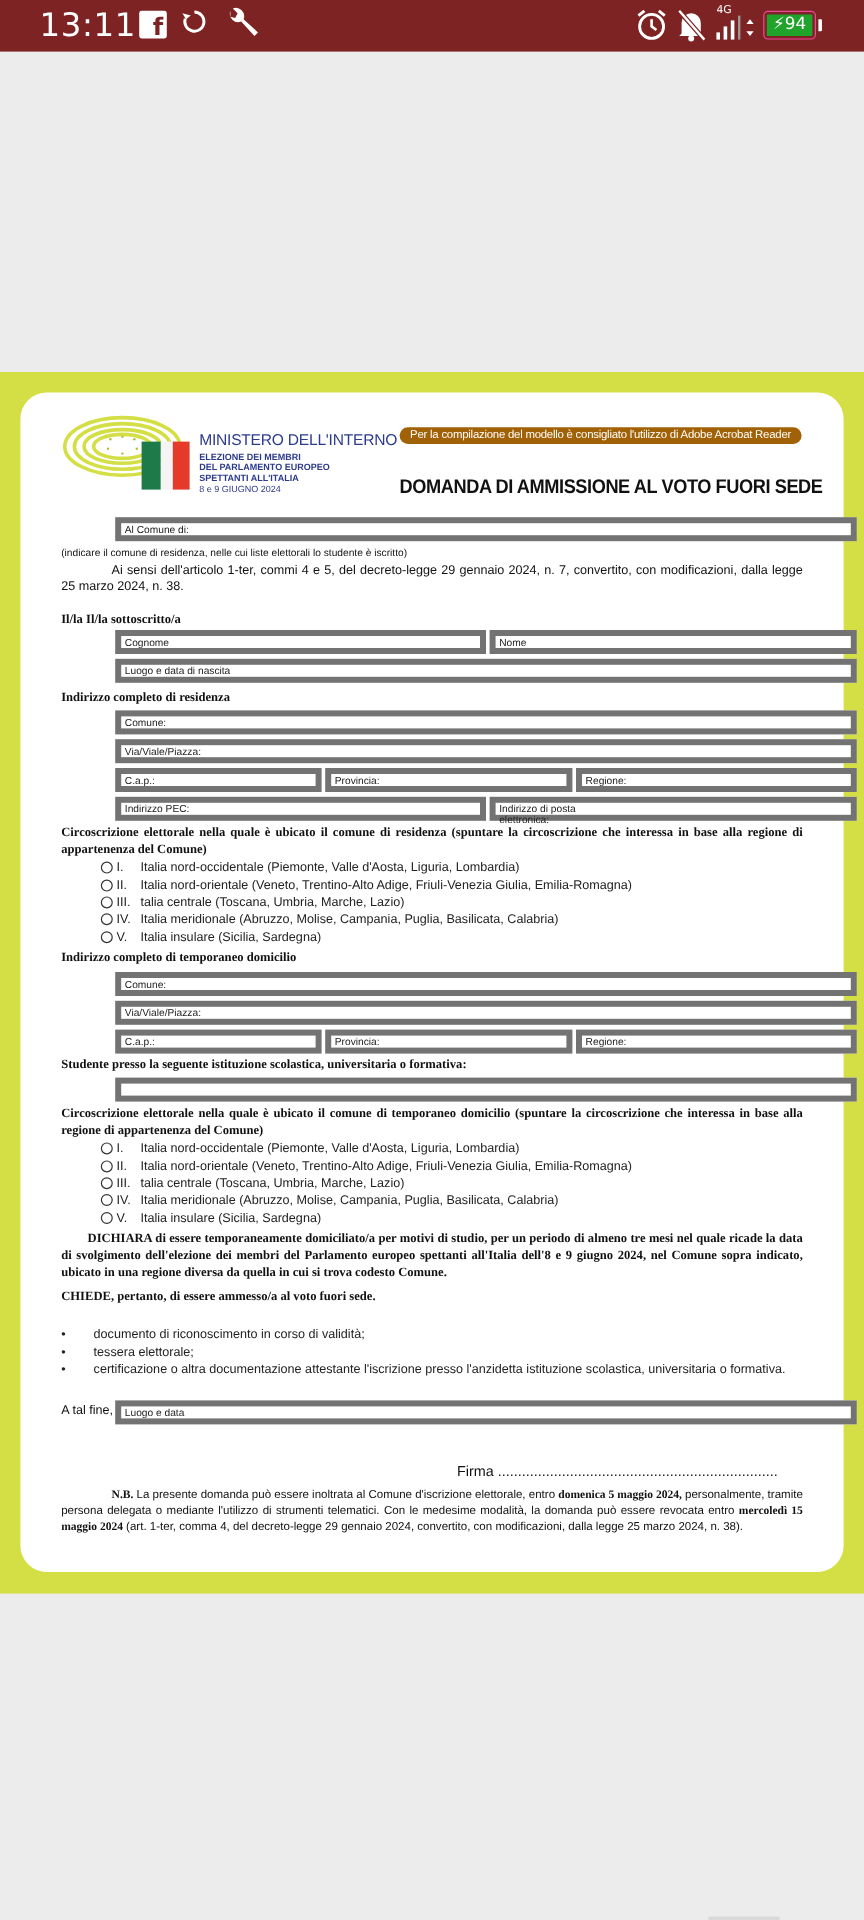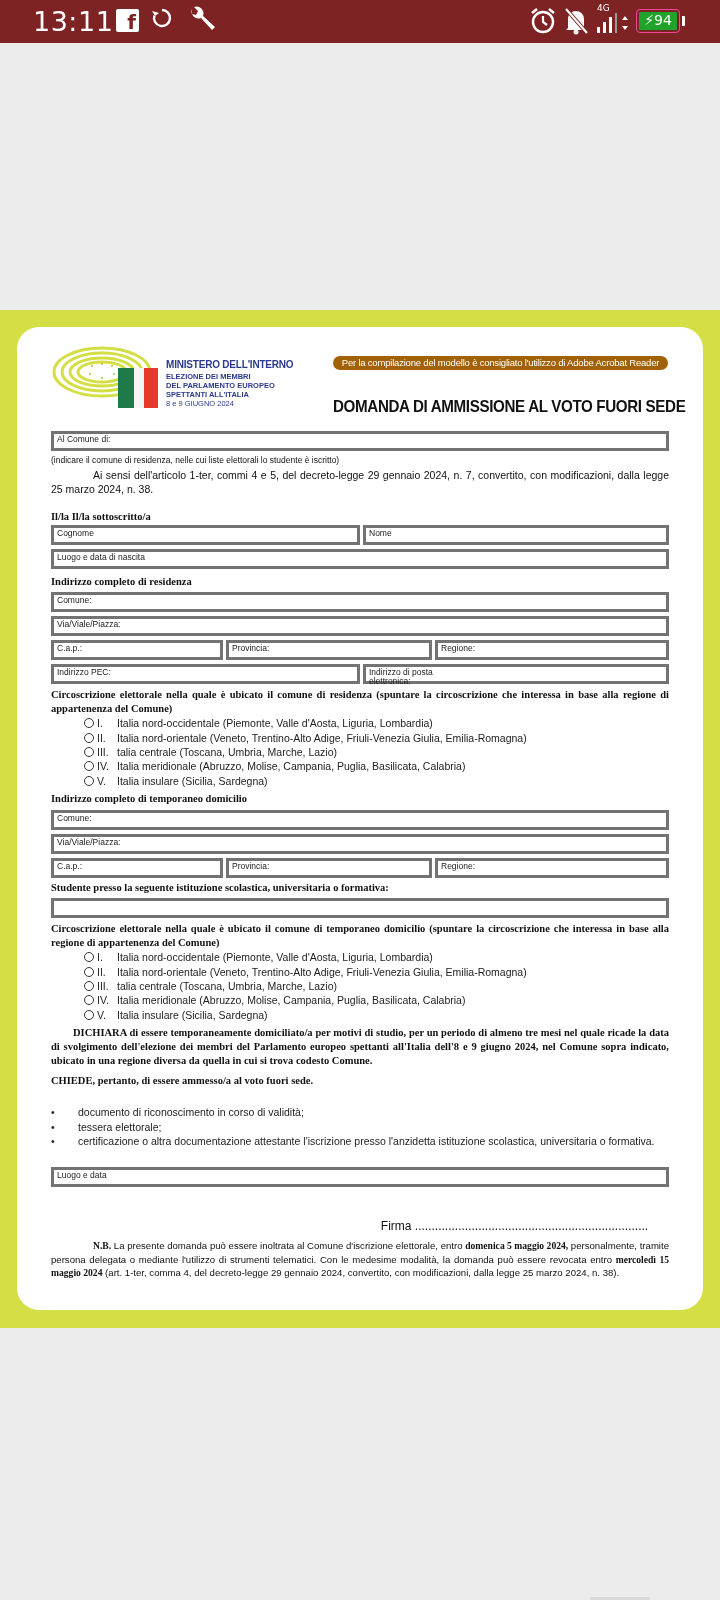--- a/index.html
+++ b/index.html
@@ -14,27 +14,27 @@
   .bell { left: 563px; top: 6px; }
   .signal { left: 595px; top: 2px; }
   .battery { position: absolute; left: 636px; top: 9px; width: 44px; height: 24px; border: 1px solid #ec4899; border-radius: 4px; padding: 2px; }
   .battery-fill { width: 100%; height: 100%; background: #1fa32a; border-radius: 1px; color: #fff; font-size: 14px; line-height: 16px; text-align: center; font-family: "DejaVu Sans", sans-serif; }
   .battery-tip { position: absolute; left: 682px; top: 16px; width: 3px; height: 10px; background: #fff; border-radius: 0 1px 1px 0; }
 
   .band { position: absolute; top: 310px; left: 0; width: 720px; height: 1018px; background: #d4df46; }
   .card { position: absolute; top: 327px; left: 17px; width: 686px; height: 983px; background: #fff; border-radius: 22px; }
   .logo-wrap { position: absolute; left: 52px; top: 342px; width: 110px; height: 75px; }
   .ministry { position: absolute; left: 166px; top: 359px; color: #2b3a8c; }
-  .ministry .m1 { font-size: 10px; font-weight: bold; letter-spacing: -0.2px; }
+  .ministry .m1 { font-size: 13px; font-weight: normal; letter-spacing: -0.2px; }
   .ministry .m2 { font-size: 7.5px; font-weight: bold; line-height: 9px; margin-top: 2px; }
   .ministry .m3 { font-size: 7.5px; line-height: 9px; }
   .pill { position: absolute; left: 333px; top: 356px; width: 335px; height: 14px; background: #a16207; border-radius: 7px; color: #fff; font-size: 9.5px; text-align: center; line-height: 14px; font-family: "Liberation Sans Narrow", "Liberation Sans", sans-serif; letter-spacing: -0.2px; }
   .title { position: absolute; left: 333px; top: 397px; width: 336px; font-size: 16.5px; font-weight: bold; letter-spacing: -0.4px; color: #111; white-space: nowrap; transform: scaleX(0.92); transform-origin: left; }
 
-  .field { position: absolute; border: 3px solid #737373; background: #fff; }
+  .field { position: absolute; border: 5px solid #737373; background: #fff; margin-left: 45px; }
   .field-label { position: absolute; left: 3px; top: 1px; font-size: 8.5px; color: #222; line-height: 9px; }
   .txt { position: absolute; font-size: 10.5px; line-height: 14px; color: #111; }
   .small { font-size: 8.5px; }
   .bold { font-weight: bold; font-family: Liberation Serif, serif; }
   .justify { text-align: justify; }
   .radio-list { position: absolute; left: 84px; }
   .radio-row { height: 14.4px; display: flex; align-items: center; font-size: 10.5px; color: #222; }
   .radio { width: 10px; height: 10px; border: 1.6px solid #333; border-radius: 50%; margin-right: 3px; flex: none; }
   .rnum { width: 20px; flex: none; }
   .bullets { position: absolute; left: 51px; width: 618px; font-size: 10.5px; line-height: 14.5px; color: #222; }

